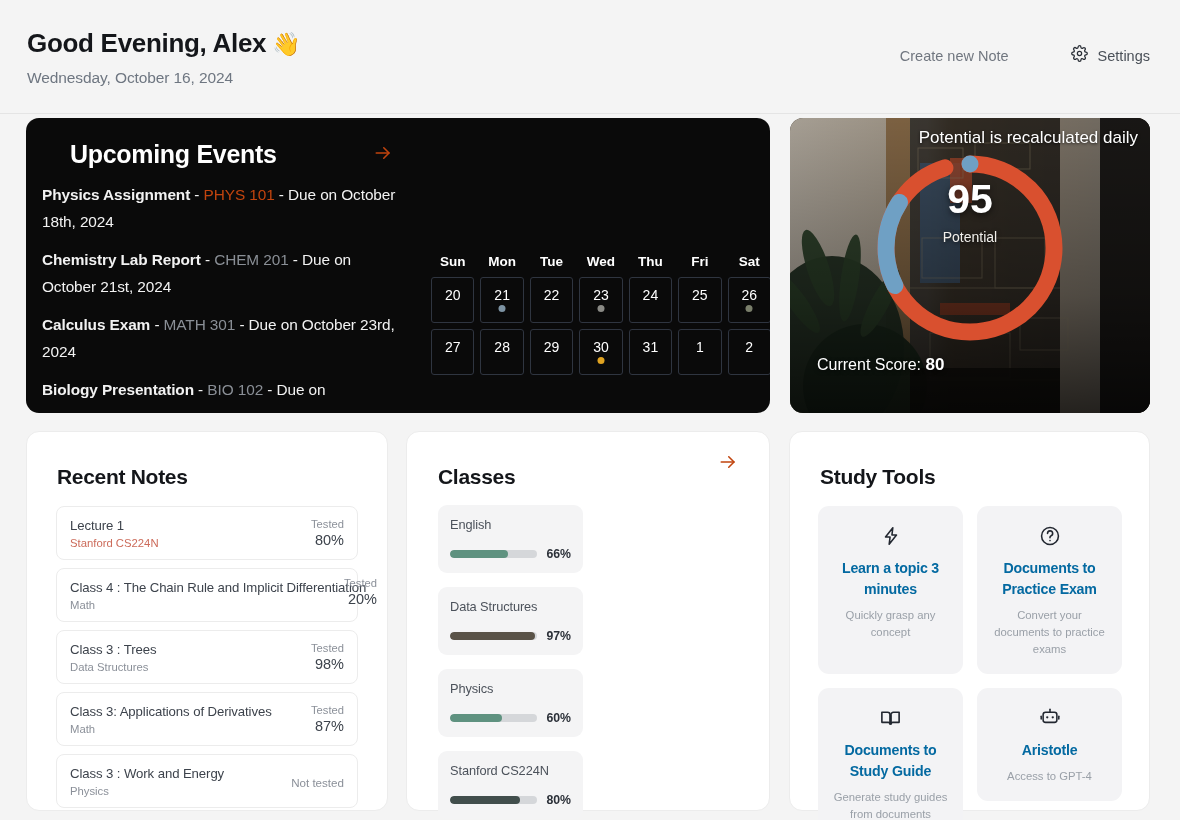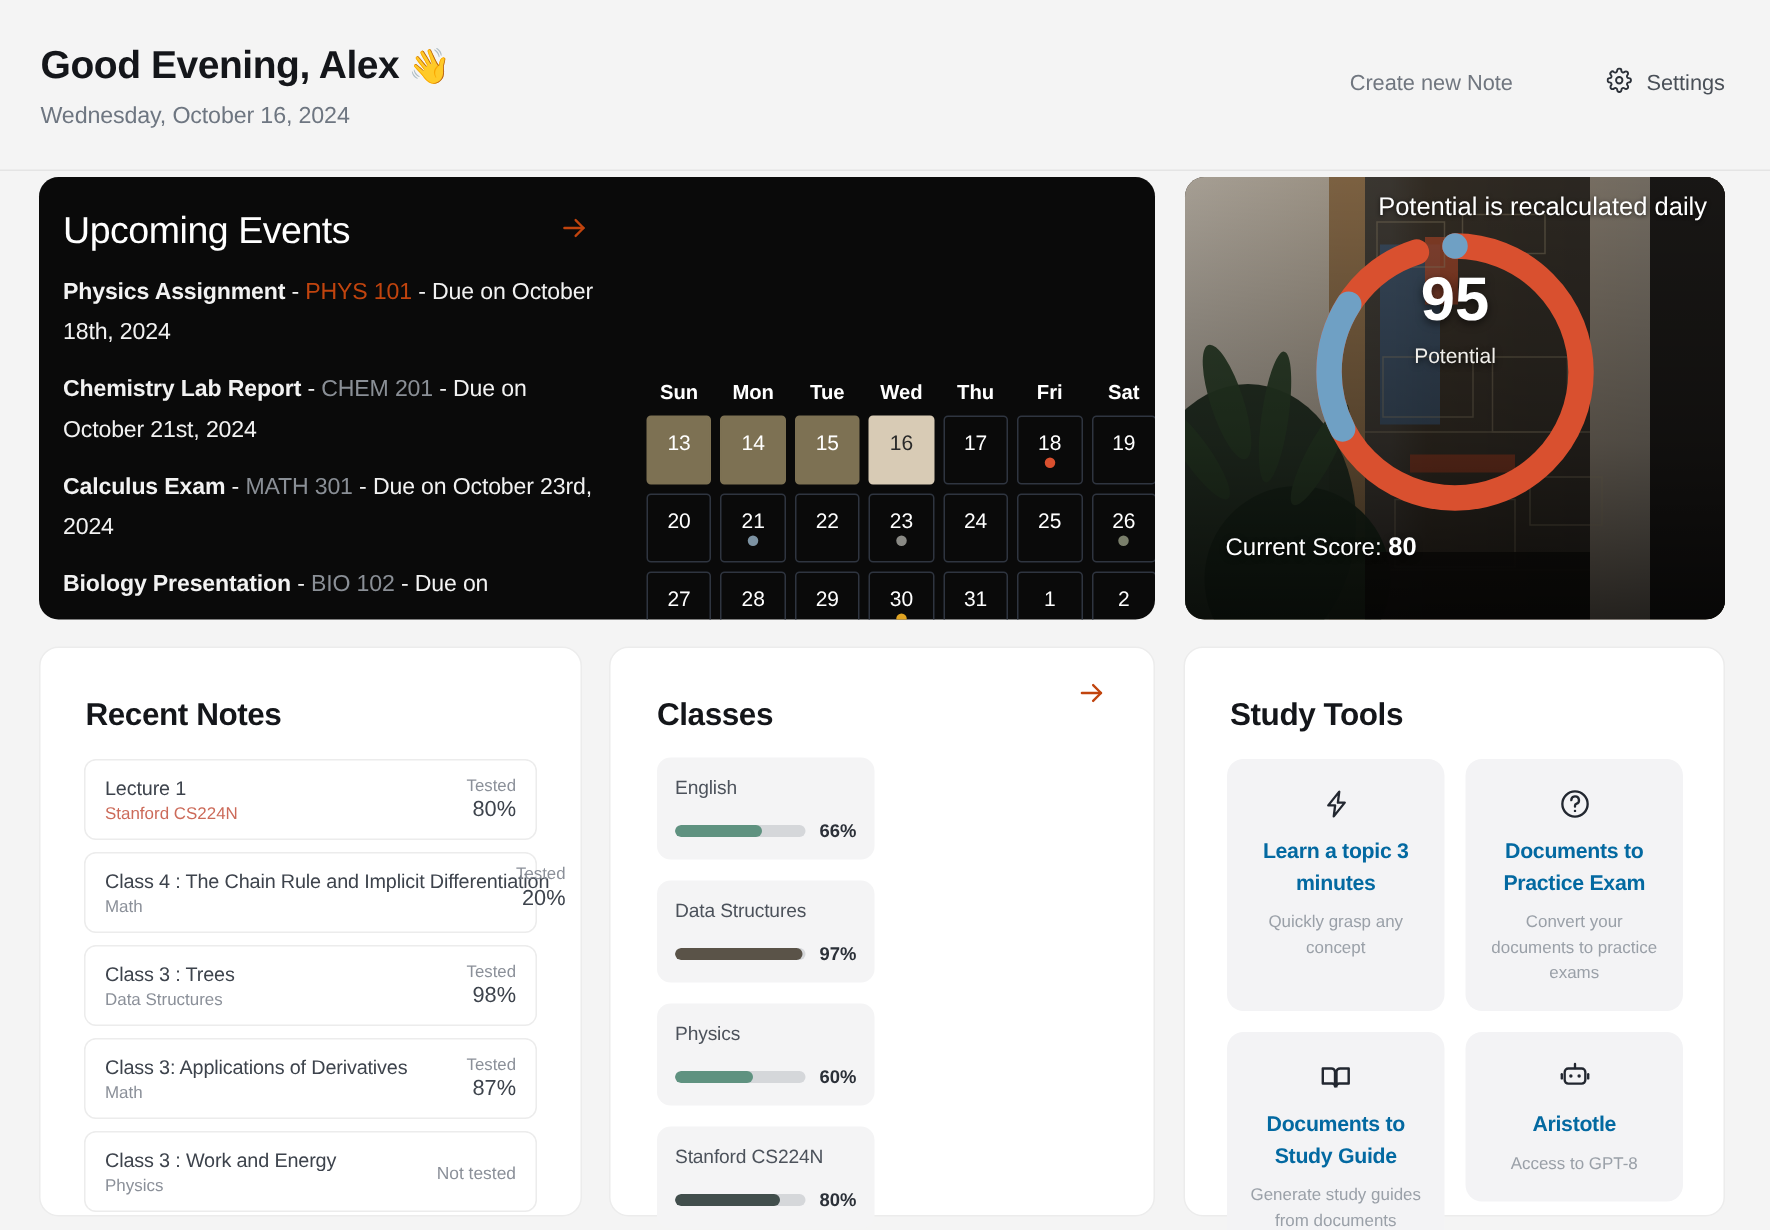--- a/index.html
+++ b/index.html
@@ -34,21 +34,21 @@
   .h-settings { display: flex; align-items: center; gap: 10px; cursor: pointer; }
   .h-settings .lbl { font-size: 14.5px; color: #4a5058; }
 
   
   .events-card {
     position: absolute; left: 26px; top: 118px; width: 744px; height: 295px;
     background: #0a0a0a; border-radius: 13px; overflow: hidden;
   }
   .ev-left { position: absolute; left: 0; top: 0; width: 392px; height: 295px; padding: 22px 14px 0 16px; }
   .ev-head { display: flex; align-items: center; justify-content: space-between; padding-right: 10px; }
-  .ev-title { font-size: 25px; font-weight: 400; color: #fff; letter-spacing: -0.3px; }
+  .ev-title { font-size: 25px; font-weight: 700; color: #fff; letter-spacing: -0.3px; margin-left: 28px; }
   .arrow-ic { color: #c1440e; }
   .ev-list { margin-top: 12px; }
   .ev-item {
     font-size: 15.4px; line-height: 27px; color: #f2f2f2;
     margin-bottom: 11px; letter-spacing: -0.1px;
   }
   .ev-item b { font-weight: 700; }
   .ev-code { color: #8a8f96; }
   .ev-code.hot { color: #c1440e; }
 
@@ -211,44 +211,20 @@
       <div class="cal-row" id="cal-dow">
           <div class="cal-dow">Sun</div>
           <div class="cal-dow">Mon</div>
           <div class="cal-dow">Tue</div>
           <div class="cal-dow">Wed</div>
           <div class="cal-dow">Thu</div>
           <div class="cal-dow">Fri</div>
           <div class="cal-dow">Sat</div>
         </div>
       <div id="cal-weeks">
-          <div class="cal-row">
-            <div class="cal-cell past">
-              <span class="num">13</span>
-            </div>
-            <div class="cal-cell past">
-              <span class="num">14</span>
-            </div>
-            <div class="cal-cell past">
-              <span class="num">15</span>
-            </div>
-            <div class="cal-cell today">
-              <span class="num">16</span>
-            </div>
-            <div class="cal-cell">
-              <span class="num">17</span>
-            </div>
-            <div class="cal-cell">
-              <span class="num">18</span>
-              <span class="dot" style="background: rgb(217, 80, 47);"></span>
-            </div>
-            <div class="cal-cell">
-              <span class="num">19</span>
-            </div>
-          </div>
           <div class="cal-row">
             <div class="cal-cell">
               <span class="num">20</span>
             </div>
             <div class="cal-cell">
               <span class="num">21</span>
               <span class="dot" style="background: rgb(125, 147, 163);"></span>
             </div>
             <div class="cal-cell">
               <span class="num">22</span>
@@ -494,18 +470,18 @@
             <svg width="22" height="22" viewBox="0 0 24 24" fill="none" stroke="currentColor" stroke-width="1.7" stroke-linejoin="round">
               <line x1="12" y1="2.5" x2="12" y2="5.5" stroke-linecap="round"></line>
               <rect x="4.5" y="5.8" width="15" height="11" rx="2.6"></rect>
               <circle cx="9" cy="11.3" r="1.25" fill="currentColor" stroke="none"></circle>
               <circle cx="15" cy="11.3" r="1.25" fill="currentColor" stroke="none"></circle>
               <line x1="2.4" y1="10" x2="2.4" y2="13" stroke-linecap="round"></line>
               <line x1="21.6" y1="10" x2="21.6" y2="13" stroke-linecap="round"></line>
             </svg>
           </div>
           <div class="tool-name">Aristotle</div>
-          <div class="tool-desc">Access to GPT-8</div>
+          <div class="tool-desc">Access to GPT-4</div>
         </div>
       </div>
   </div>
 
 </div>
 
 </body></html>

